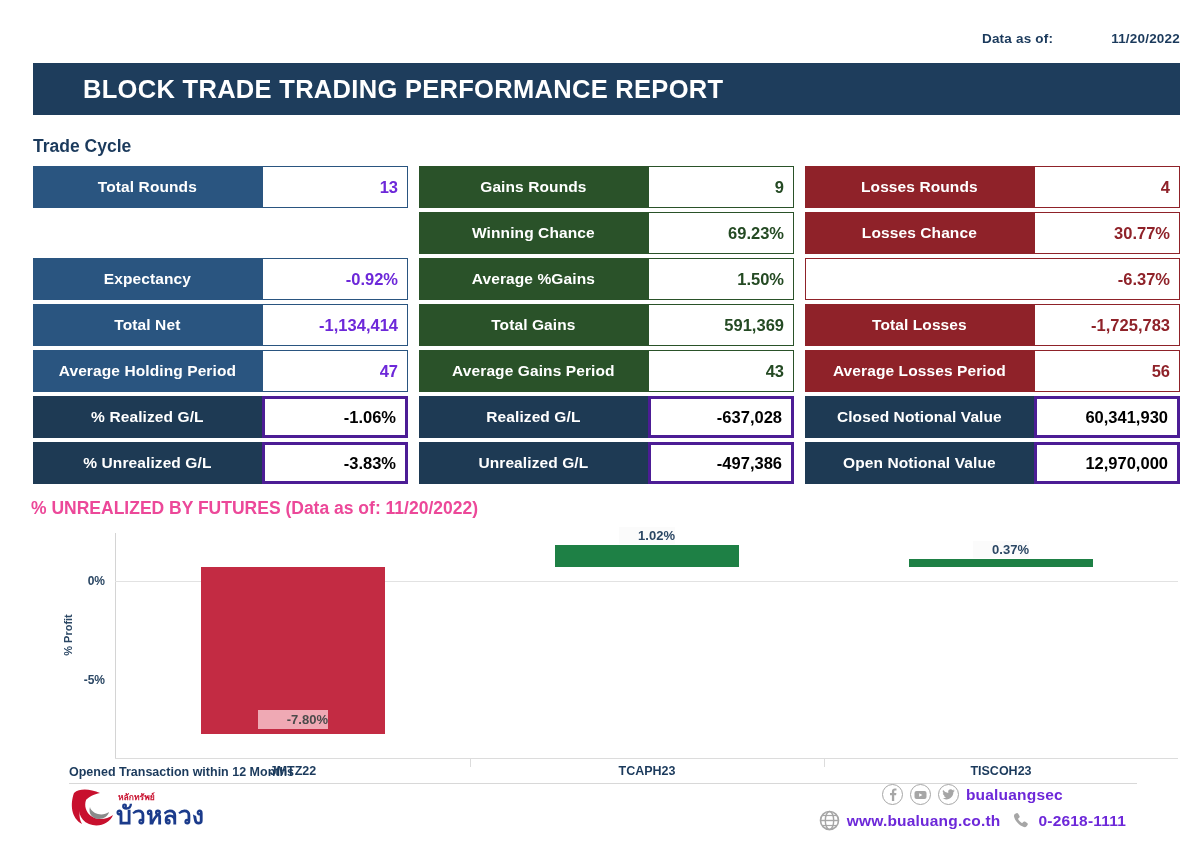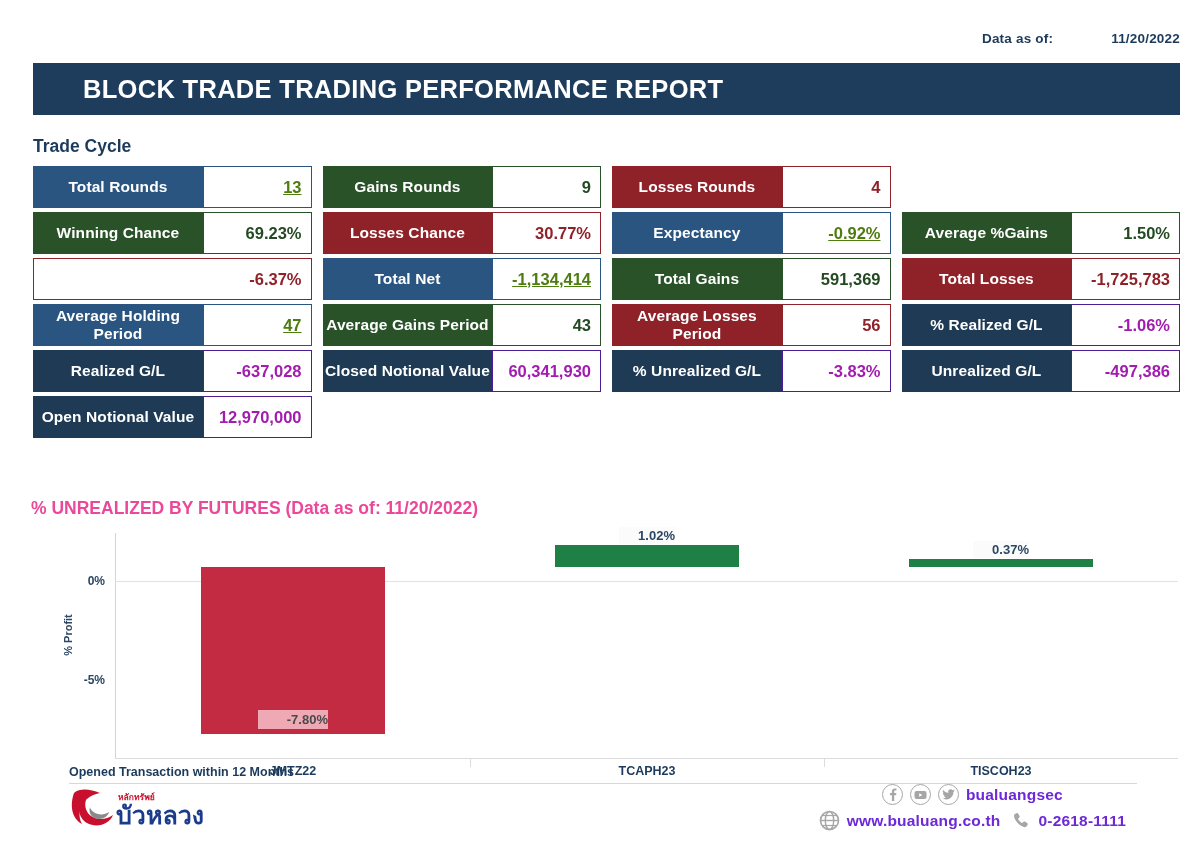--- a/index.html
+++ b/index.html
@@ -35,21 +35,21 @@
   .section-label {
     position: absolute; left: 33px; top: 136px;
     font-size: 17.5px; font-weight: bold; color: #1b3a5c;
   }
 
   
   .grid {
     position: absolute; left: 33px; top: 166px;
     width: 1147px;
     display: grid;
-    grid-template-columns: 1fr 1fr 1fr 1fr;
+    grid-template-columns: 1fr 1fr 1fr;
     column-gap: 11px;
     row-gap: 4px;
   }
   .cell { display: flex; height: 42px; }
   .cell.empty { background: transparent; }
   .cell-label {
     flex: 0 0 61%;
     display: flex; align-items: center; justify-content: center;
     color: #ffffff; font-weight: bold; font-size: 15.5px;
     letter-spacing: .1px;
@@ -57,24 +57,24 @@
   }
   .cell-value {
     flex: 1 1 auto;
     background: #ffffff;
     display: flex; align-items: center; justify-content: flex-end;
     padding-right: 9px;
     font-weight: bold; font-size: 16.5px;
   }
   
   .t-blue  .cell-label { background: #2a5580; }
-  .t-blue  .cell-value { border: 1px solid #2a5580; color: #4d7c0f; text-decoration: underline; }
+  .t-blue  .cell-value { border: 1px solid #2a5580; color: #6d28d9; }
   
   .t-navy  .cell-label { background: #1e3a54; }
-  .t-navy  .cell-value { border: 1px solid #4c1d95; color: #a21caf; }
+  .t-navy  .cell-value { border: 3px solid #4c1d95; color: #000000; }
   
   .t-green .cell-label { background: #2a5229; }
   .t-green .cell-value { border: 1px solid #2a5229; color: #244a23; }
   
   .t-red   .cell-label { background: #8f2229; }
   .t-red   .cell-value { border: 1px solid #8f2229; color: #8f2229; }
 
   
   .chart-title {
     position: absolute; left: 31px; top: 498px;

